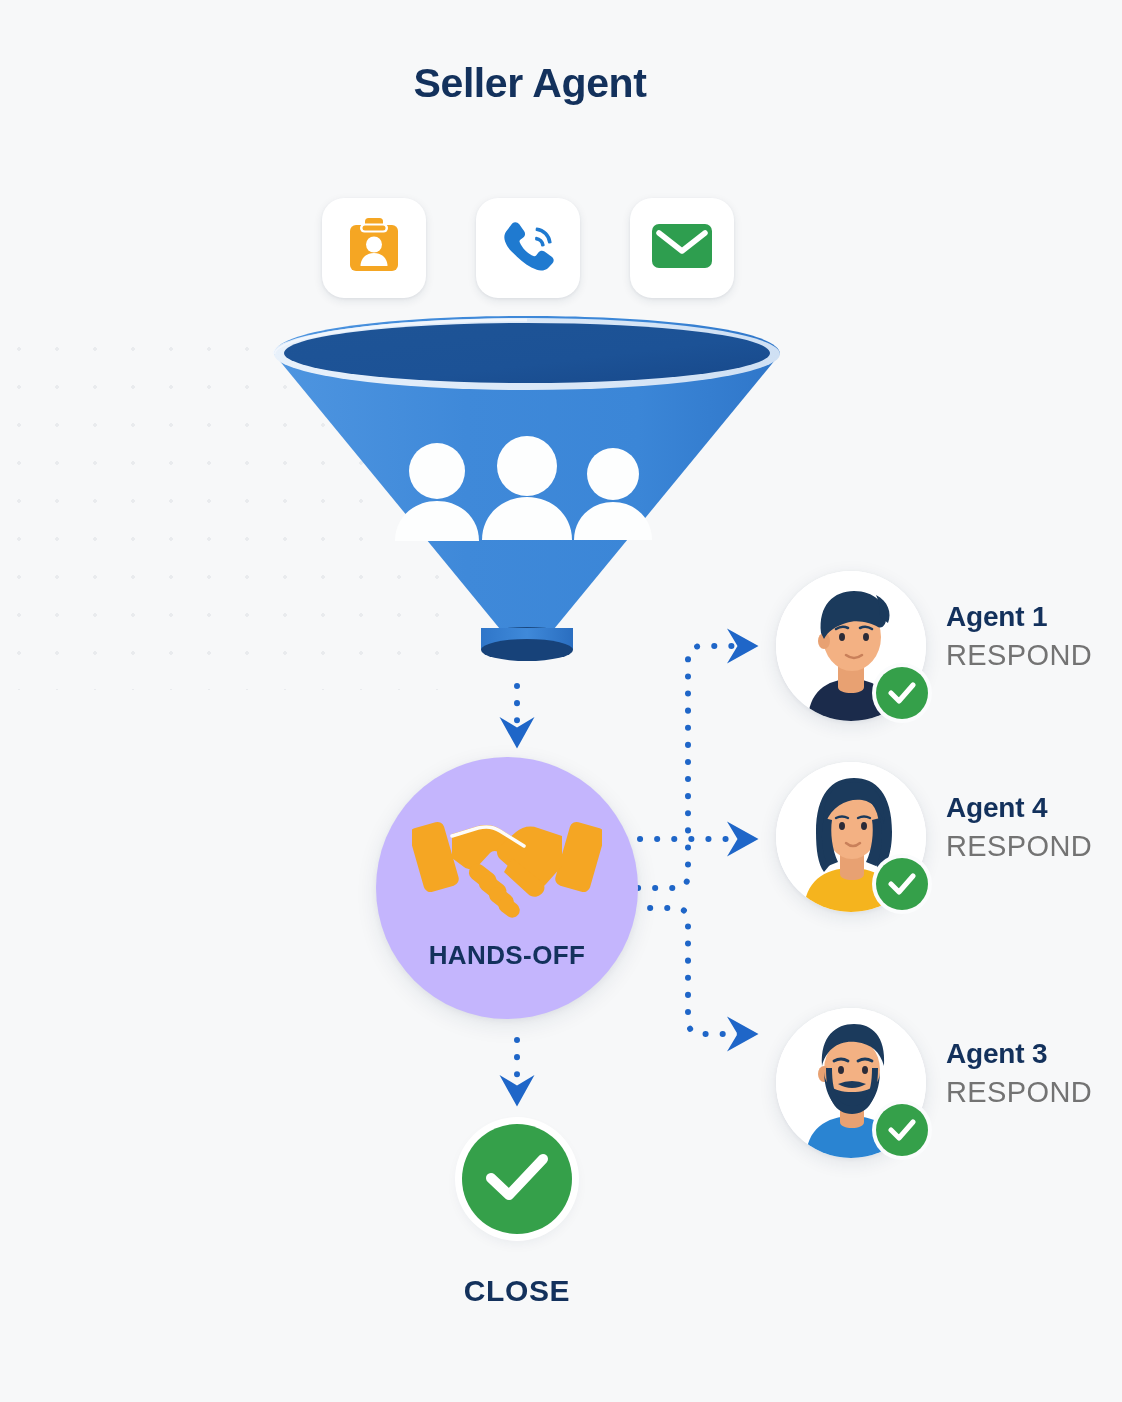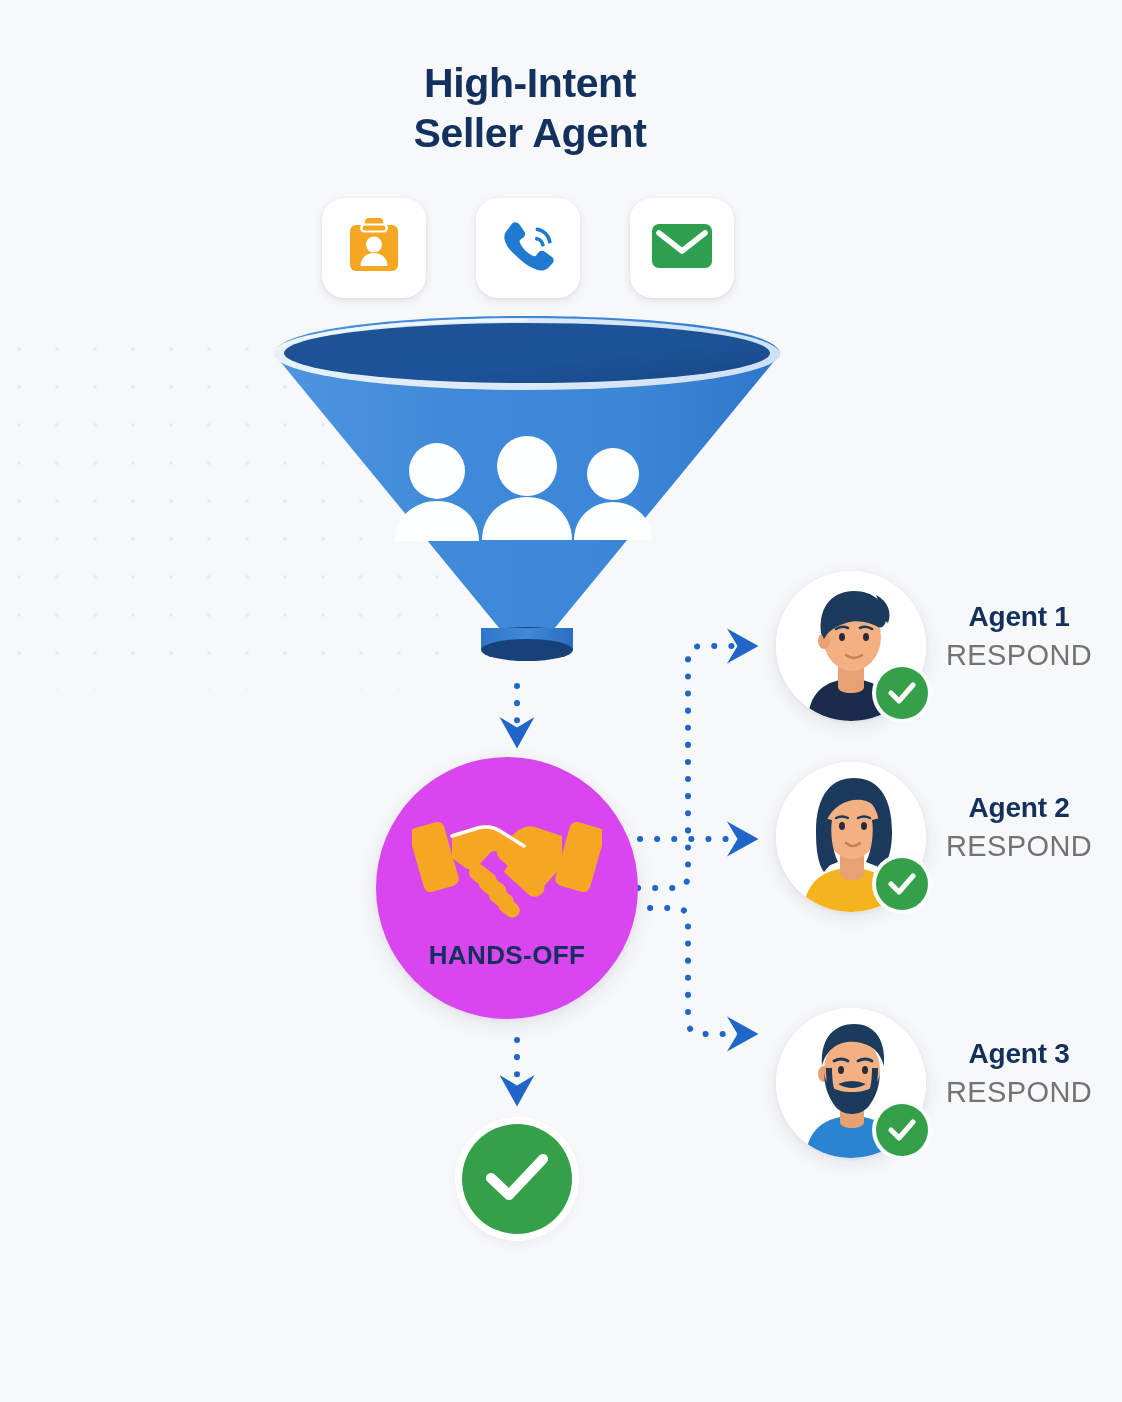--- a/index.html
+++ b/index.html
@@ -46,21 +46,21 @@
   
   #funnel-wrap{ position:absolute; left:262px; top:316px; width:530px; height:365px; }
 
   
   #connectors{ position:absolute; left:0; top:0; width:1122px; height:1402px; pointer-events:none; }
 
   
   #handsoff{
     position:absolute; left:376px; top:757px; width:262px; height:262px;
     border-radius:50%;
-    background:#d946ef;
+    background:#c4b5fd;
     box-shadow:0 6px 22px rgba(25,45,80,.09), 0 2px 6px rgba(25,45,80,.05);
     display:flex; flex-direction:column; align-items:center; justify-content:center;
   }
   #handsoff .ho-label{
     margin-top:12px;
     color:#13315c; font-size:26px; font-weight:bold; letter-spacing:.4px;
   }
 
   
   #close-node{
@@ -69,21 +69,21 @@
     background:#35a04a;
     box-shadow:0 0 0 7px #fff, 0 5px 16px rgba(25,45,80,.11);
     display:flex; align-items:center; justify-content:center;
   }
   #close-label{
     position:absolute; left:367px; top:1274px; width:300px; text-align:center;
     color:#13315c; font-size:30px; font-weight:bold; letter-spacing:.6px;
   }
 
   
-  .agent-row{ position:absolute; left:776px; width:330px; height:150px;text-align:center; }
+  .agent-row{ position:absolute; left:776px; width:330px; height:150px; }
   .agent-avatar{
     position:absolute; left:0; top:0; width:150px; height:150px;
     border-radius:50%; background:#fff; overflow:visible;
     box-shadow:0 5px 18px rgba(25,45,80,.10), 0 1px 4px rgba(25,45,80,.05);
   }
   .agent-avatar .clip{
     position:absolute; inset:0; border-radius:50%; overflow:hidden;
   }
   .agent-check{
     position:absolute; right:-2px; bottom:2px; width:52px; height:52px;
@@ -96,21 +96,20 @@
   .agent-status{ color:#737373; font-size:29px; margin-top:6px; letter-spacing:.4px; }
 </style>
 </head>
 <body>
 
 <div id="dot-grid"></div>
 
 <div id="stage">
 
   <div id="title">
-    <span class="ln">High-Intent</span>
     <span class="ln">Seller Agent</span>
   </div>
 
   <div id="source-cards">
 
     <div class="src-card">
       <span>
         <svg width="56" height="58" viewBox="0 0 56 58">
           <rect x="4" y="8" width="48" height="46" rx="6" fill="#f5a623"></rect>
           <rect x="19" y="1" width="18" height="11" rx="3.5" fill="#f5a623"></rect>
@@ -231,20 +230,21 @@
     <div class="ho-label">HANDS-OFF</div>
   </div>
 
   <div id="close-node">
     <span>
       <svg width="64" height="50" viewBox="0 0 64 50">
         <path d="M6 26 L24 43 L58 7" fill="none" stroke="#fff" stroke-width="10" stroke-linecap="round" stroke-linejoin="round"></path>
       </svg>
     </span>
   </div>
+  <div id="close-label">CLOSE</div>
 
   <div class="agent-row" style="top:571px;">
     <div class="agent-avatar">
       <div class="clip">
         <svg width="150" height="150" viewBox="0 0 150 150">
           <rect width="150" height="150" fill="#ffffff"></rect>
 
           <path d="M32 150 C32 122 50 108 75 108 C100 108 118 122 118 150 Z" fill="#1b2b4b"></path>
 
           <path d="M62 94 h26 v22 c0 8-26 8-26 0z" fill="#e8a172"></path>
@@ -305,21 +305,21 @@
           <path d="M70 81 q7 6 14 0" stroke="#c9805a" stroke-width="2.5" fill="none" stroke-linecap="round"></path>
         </svg>
       </div>
       <span class="agent-check">
         <svg width="28" height="22" viewBox="0 0 28 22">
           <path d="M3 11 L11 19 L25 3" fill="none" stroke="#fff" stroke-width="5" stroke-linecap="round" stroke-linejoin="round"></path>
         </svg>
       </span>
     </div>
     <div class="agent-text">
-      <div class="agent-name">Agent 2</div>
+      <div class="agent-name">Agent 4</div>
       <div class="agent-status">RESPOND</div>
     </div>
   </div>
 
   <div class="agent-row" style="top:1008px;">
     <div class="agent-avatar">
       <div class="clip">
         <svg width="150" height="150" viewBox="0 0 150 150">
           <rect width="150" height="150" fill="#ffffff"></rect>
 

